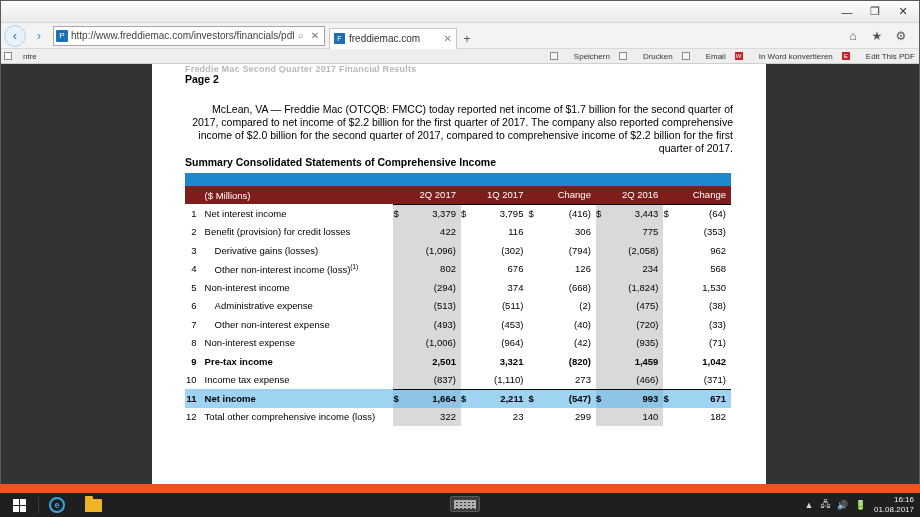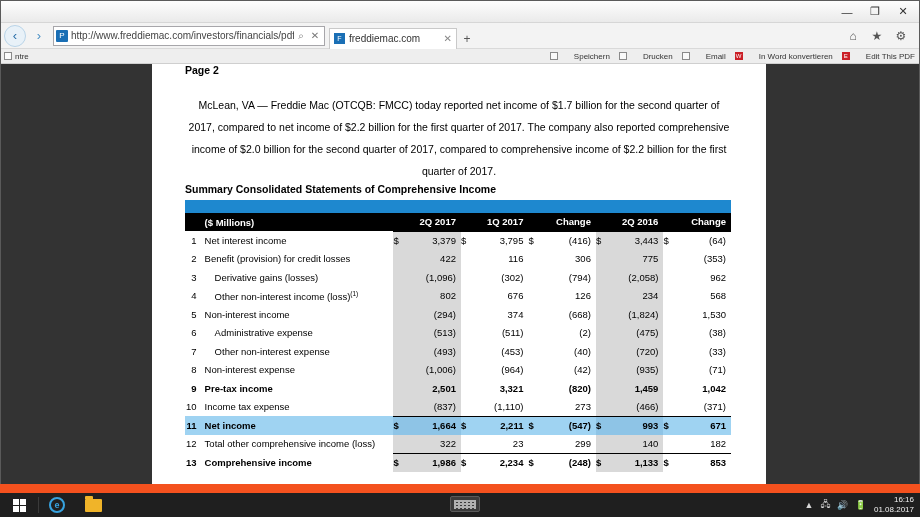--- a/index.html
+++ b/index.html
@@ -134,21 +134,21 @@
     position: relative;
     height: 15px;
     background: #eeeeee;
     border-bottom: 1px solid #cfcfcf;
     display: flex;
     align-items: center;
     font-size: 8px;
     color: #333;
   }
   .pdfbar .left {
-    display: flex; align-items: center; gap: 3px;
+    display: flex; align-items: center; gap: 11px;
     padding-left: 3px;
   }
   .pdfbar .right {
     margin-left: auto;
     display: flex; align-items: center; gap: 9px;
     padding-right: 4px;
   }
   .pdfbar .item { display: flex; align-items: center; gap: 16px; white-space: nowrap; }
   .mini-box {
     display: inline-block;
@@ -199,45 +199,45 @@
     margin-top: 3px;
     line-height: 13px;
   }
   .doc-page {
     font-size: 10.5px;
     font-weight: bold;
     line-height: 13px;
   }
   .body-para {
     font-size: 10.5px;
-    line-height: 22px;
+    line-height: 13px;
     margin-top: 17px;
-    text-align: center;
+    text-align: right;
   }
   .sect-title {
     font-size: 10.5px;
     font-weight: bold;
     margin-top: 1px;
   }
 
   
   table.fin {
     margin-top: 5px;
     border-collapse: collapse;
     width: 546px;
     font-size: 9.5px;
   }
   table.fin td, table.fin th {
     padding: 0;
     vertical-align: middle;
   }
   .hdr-row td {
-    background: #000000;
+    background: #7f1d1d;
     color: #ffffff;
-    font-weight: bold;
+    font-weight: normal;
     height: 18px;
   }
   .hdr-blank td { background: #1e88cf; height: 13px; }
   .c-num { width: 14px; text-align: right; padding-right: 4px !important; }
   .c-lbl { width: 180px; text-align: left; }
   .c-dol { width: 11px; text-align: left; }
   .c-val { width: 52px; text-align: right; padding-right: 5px !important; }
   .shade { background: #d9d9d9; }
   .row td { height: 18.5px; }
   .row.bold td { font-weight: bold; }
@@ -435,20 +435,21 @@
           <span class="red-box">E</span>
           <span>Edit This PDF</span>
         </div>
       </div>
     </div>
 
     <div class="viewer">
       <div class="page">
         <div class="page-inner">
 
+          <div class="cut-head">Freddie Mac Second Quarter 2017 Financial Results</div>
           <div class="doc-page">Page 2</div>
 
           <div class="body-para">McLean, VA — Freddie Mac (OTCQB: FMCC) today reported net income of $1.7 billion for the second quarter of 2017, compared to net income of $2.2 billion for the first quarter of 2017. The company also reported comprehensive income of $2.0 billion for the second quarter of 2017, compared to comprehensive income of $2.2 billion for the first quarter of 2017.</div>
 
           <div class="sect-title">Summary Consolidated Statements of Comprehensive Income</div>
 
           <table class="fin">
             <tbody>
               <tr class="hdr-blank">
                 <td colspan="12"></td>
@@ -630,34 +631,20 @@
                   <td class="c-val shade">322</td>
                   <td class="c-dol"></td>
                   <td class="c-val">23</td>
                   <td class="c-dol"></td>
                   <td class="c-val">299</td>
                   <td class="c-dol shade"></td>
                   <td class="c-val shade">140</td>
                   <td class="c-dol"></td>
                   <td class="c-val">182</td>
                 </tr>
-                <tr class="row bold">
-                  <td class="c-num">13</td>
-                  <td class="c-lbl" style="padding-left: 4px;">Comprehensive income</td>
-                  <td class="c-dol shade topline">$</td>
-                  <td class="c-val shade topline">1,986</td>
-                  <td class="c-dol topline">$</td>
-                  <td class="c-val topline">2,234</td>
-                  <td class="c-dol topline">$</td>
-                  <td class="c-val topline">(248)</td>
-                  <td class="c-dol shade topline">$</td>
-                  <td class="c-val shade topline">1,133</td>
-                  <td class="c-dol topline">$</td>
-                  <td class="c-val topline">853</td>
-                </tr>
               </tbody>
           </table>
 
         </div>
       </div>
     </div>
 
     <div class="viewerbar">
       <div class="vb-center">
         <span class="vb-btn">|◀</span>

